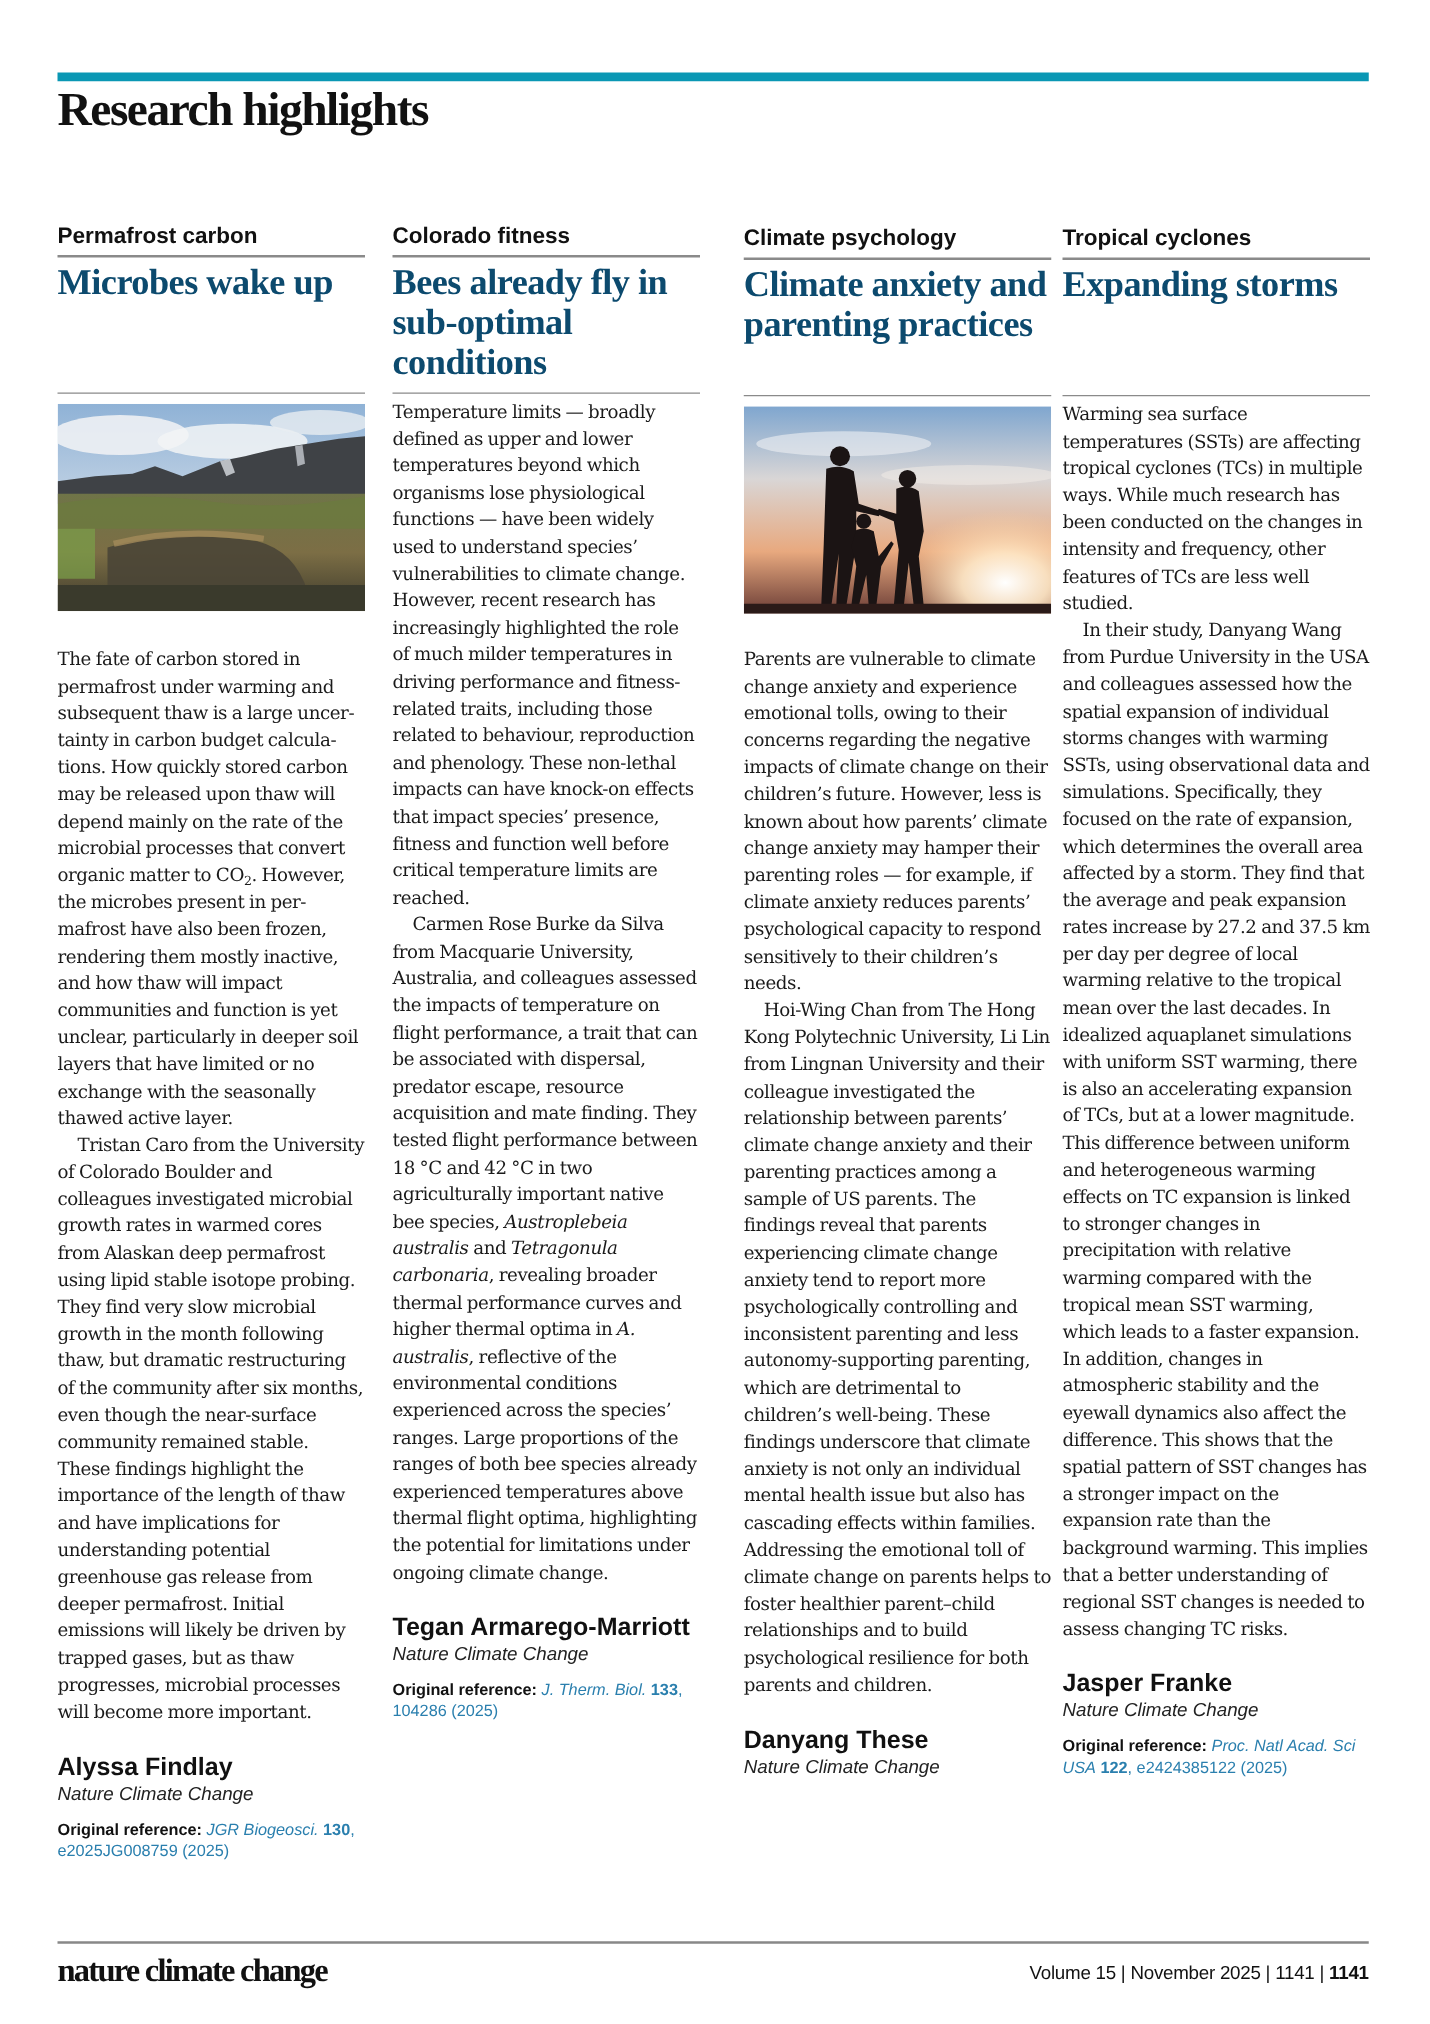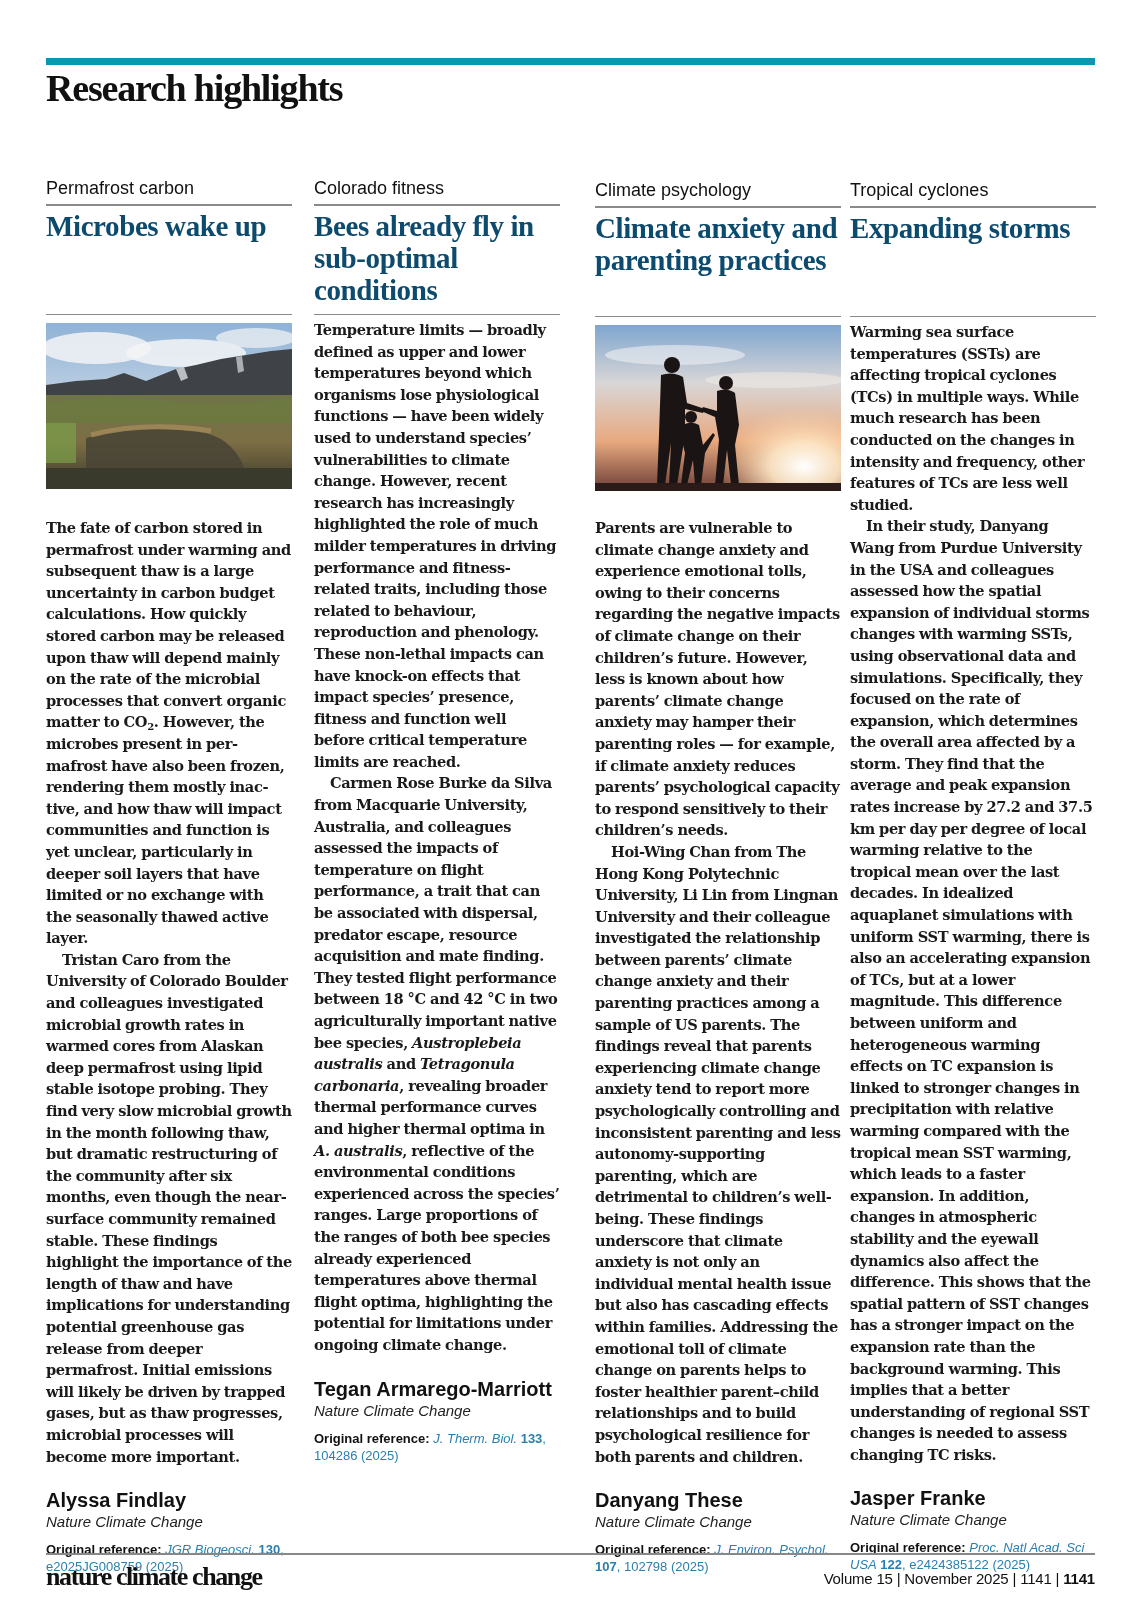--- a/index.html
+++ b/index.html
@@ -8,28 +8,28 @@
 
   .topbar { position: absolute; left: 46px; top: 58px; width: 1049px; height: 7px; background: #0a97b4; }
   .page-title { position: absolute; left: 46px; top: 66px; font-family: "Liberation Serif", serif; font-weight: bold; font-size: 38px; letter-spacing: -1.2px; color: #111; }
 
   .col { position: absolute; top: 176px; width: 246px; }
   .col1 { left: 46px; }
   .col2 { left: 314px; }
   .col3 { left: 595px; top: 178px; }
   .col4 { left: 850px; top: 178px; }
 
-  .section-label { font-family: "Liberation Sans", sans-serif; font-weight: normal; font-size: 18px; line-height: 24px; height: 28px; color: #111; }
+  .section-label { font-family: "Liberation Sans", sans-serif; font-weight: bold; font-size: 18px; line-height: 24px; height: 28px; color: #111; }
   .rule { height: 1.5px; background: #8a8a8a; }
   .headline { font-family: "Liberation Serif", serif; font-size: 29px; line-height: 32px; letter-spacing: -0.4px; margin-top: 4px; color: #0c4a6e; }
   .head-box { height: 104px; }
 
   .photo { width: 246px; height: 166px; margin-top: 8px; position: relative; overflow: hidden; }
 
-  .body { font-family: "DejaVu Serif", serif; font-size: 14.6px; line-height: 21.6px; color: #1a1a1a; text-align: left; hyphens: manual; letter-spacing: -0.35px; word-spacing: -0.5px; font-weight: bold; }
+  .body { font-family: "DejaVu Serif", serif; font-size: 14.6px; line-height: 21.6px; color: #1a1a1a; text-align: left; hyphens: manual; letter-spacing: -0.35px; word-spacing: -0.5px; }
   .body p { text-indent: 0; }
   .body p + p { text-indent: 16px; }
   .body i { font-style: italic; }
   .body sub { font-size: 10px; vertical-align: -3px; line-height: 0; }
 
   .author { font-family: "Liberation Sans", sans-serif; font-weight: bold; font-size: 20px; line-height: 22px; margin-top: 20px; color: #111; }
   .journal { font-family: "Liberation Sans", sans-serif; font-style: italic; font-size: 15px; line-height: 22px; color: #222; }
   .ref { font-family: "Liberation Sans", sans-serif; font-size: 13px; line-height: 17px; margin-top: 8px; color: #2a7fae; }
   .ref .lbl { font-weight: bold; color: #111; }
   .ref .j { font-style: italic; }
@@ -149,24 +149,20 @@
       </g>
       <rect x="0" y="158" width="246" height="8" fill="#2a1a18"></rect>
     </svg>
   </div>
   <div class="body" style="margin-top:26px;">
     <p>Parents are vulnerable to climate change anxiety and experience emotional tolls, owing to their concerns regarding the negative impacts of climate change on their children’s future. However, less is known about how parents’ climate change anxiety may hamper their parenting roles — for example, if climate anxiety reduces parents’ psychological capacity to respond sensitively to their children’s needs.</p>
     <p>Hoi-Wing Chan from The Hong Kong Polytechnic University, Li Lin from Lingnan University and their colleague investigated the relationship between parents’ climate change anxiety and their parenting practices among a sample of US parents. The findings reveal that parents experiencing climate change anxiety tend to report more psychologically controlling and inconsistent parenting and less autonomy-supporting parenting, which are detrimental to children’s well-being. These findings underscore that climate anxiety is not only an individual mental health issue but also has cascading effects within families. Addressing the emotional toll of climate change on parents helps to foster healthier parent–child relationships and to build psychological resilience for both parents and children.</p>
   </div>
   <div class="author" style="margin-top:22px;">Danyang These</div>
   <div class="journal">Nature Climate Change</div>
-  <div class="ref">
-    <span class="lbl">Original reference:</span>
-    <a><span class="j">J. Environ. Psychol.</span> <span class="vol">107</span>, <span>102798 (2025)</span></a>
-  </div>
 </article>
 
 <article class="col col4">
   <div class="section-label">Tropical cyclones</div>
   <div class="rule"></div>
   <div class="head-box">
     <h2 class="headline">Expanding storms</h2>
   </div>
   <div class="rule"></div>
   <div class="body" style="margin-top:4px;">

